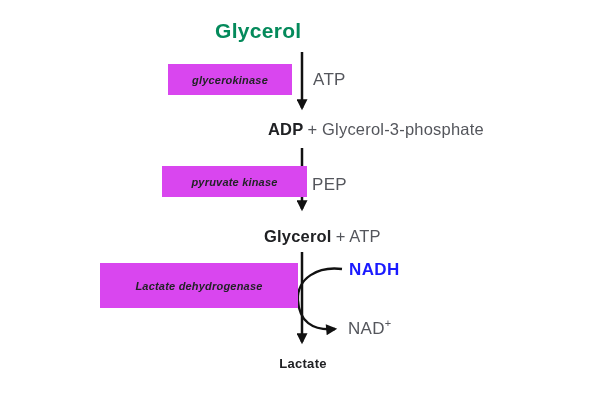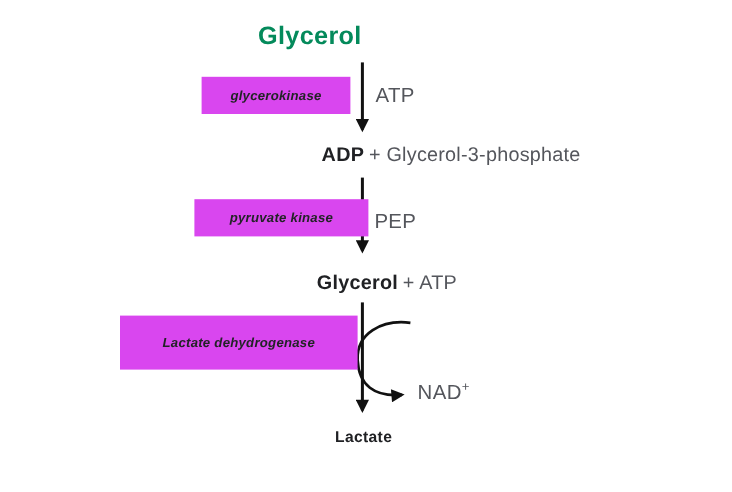--- a/index.html
+++ b/index.html
@@ -90,19 +90,20 @@
     <span class="bold-part">ADP</span><span>+ Glycerol-3-phosphate</span>
   </div>
 
   <div id="enzyme-box-2" class="abs enzyme-box">pyruvate kinase</div>
   <div id="cofactor-pep" class="abs cofactor-label">PEP</div>
   <div id="product-2" class="abs product-line">
     <span class="bold-part">Glycerol</span><span>+ ATP</span>
   </div>
 
   <div id="enzyme-box-3" class="abs enzyme-box">Lactate dehydrogenase</div>
+  <div id="nadh-label" class="abs">NADH</div>
   <div id="nad-label" class="abs">
     <span>NAD</span><sup>+</sup>
   </div>
 
   <div id="final-product" class="abs">Lactate</div>
 
 </div>
 
 </body></html>

